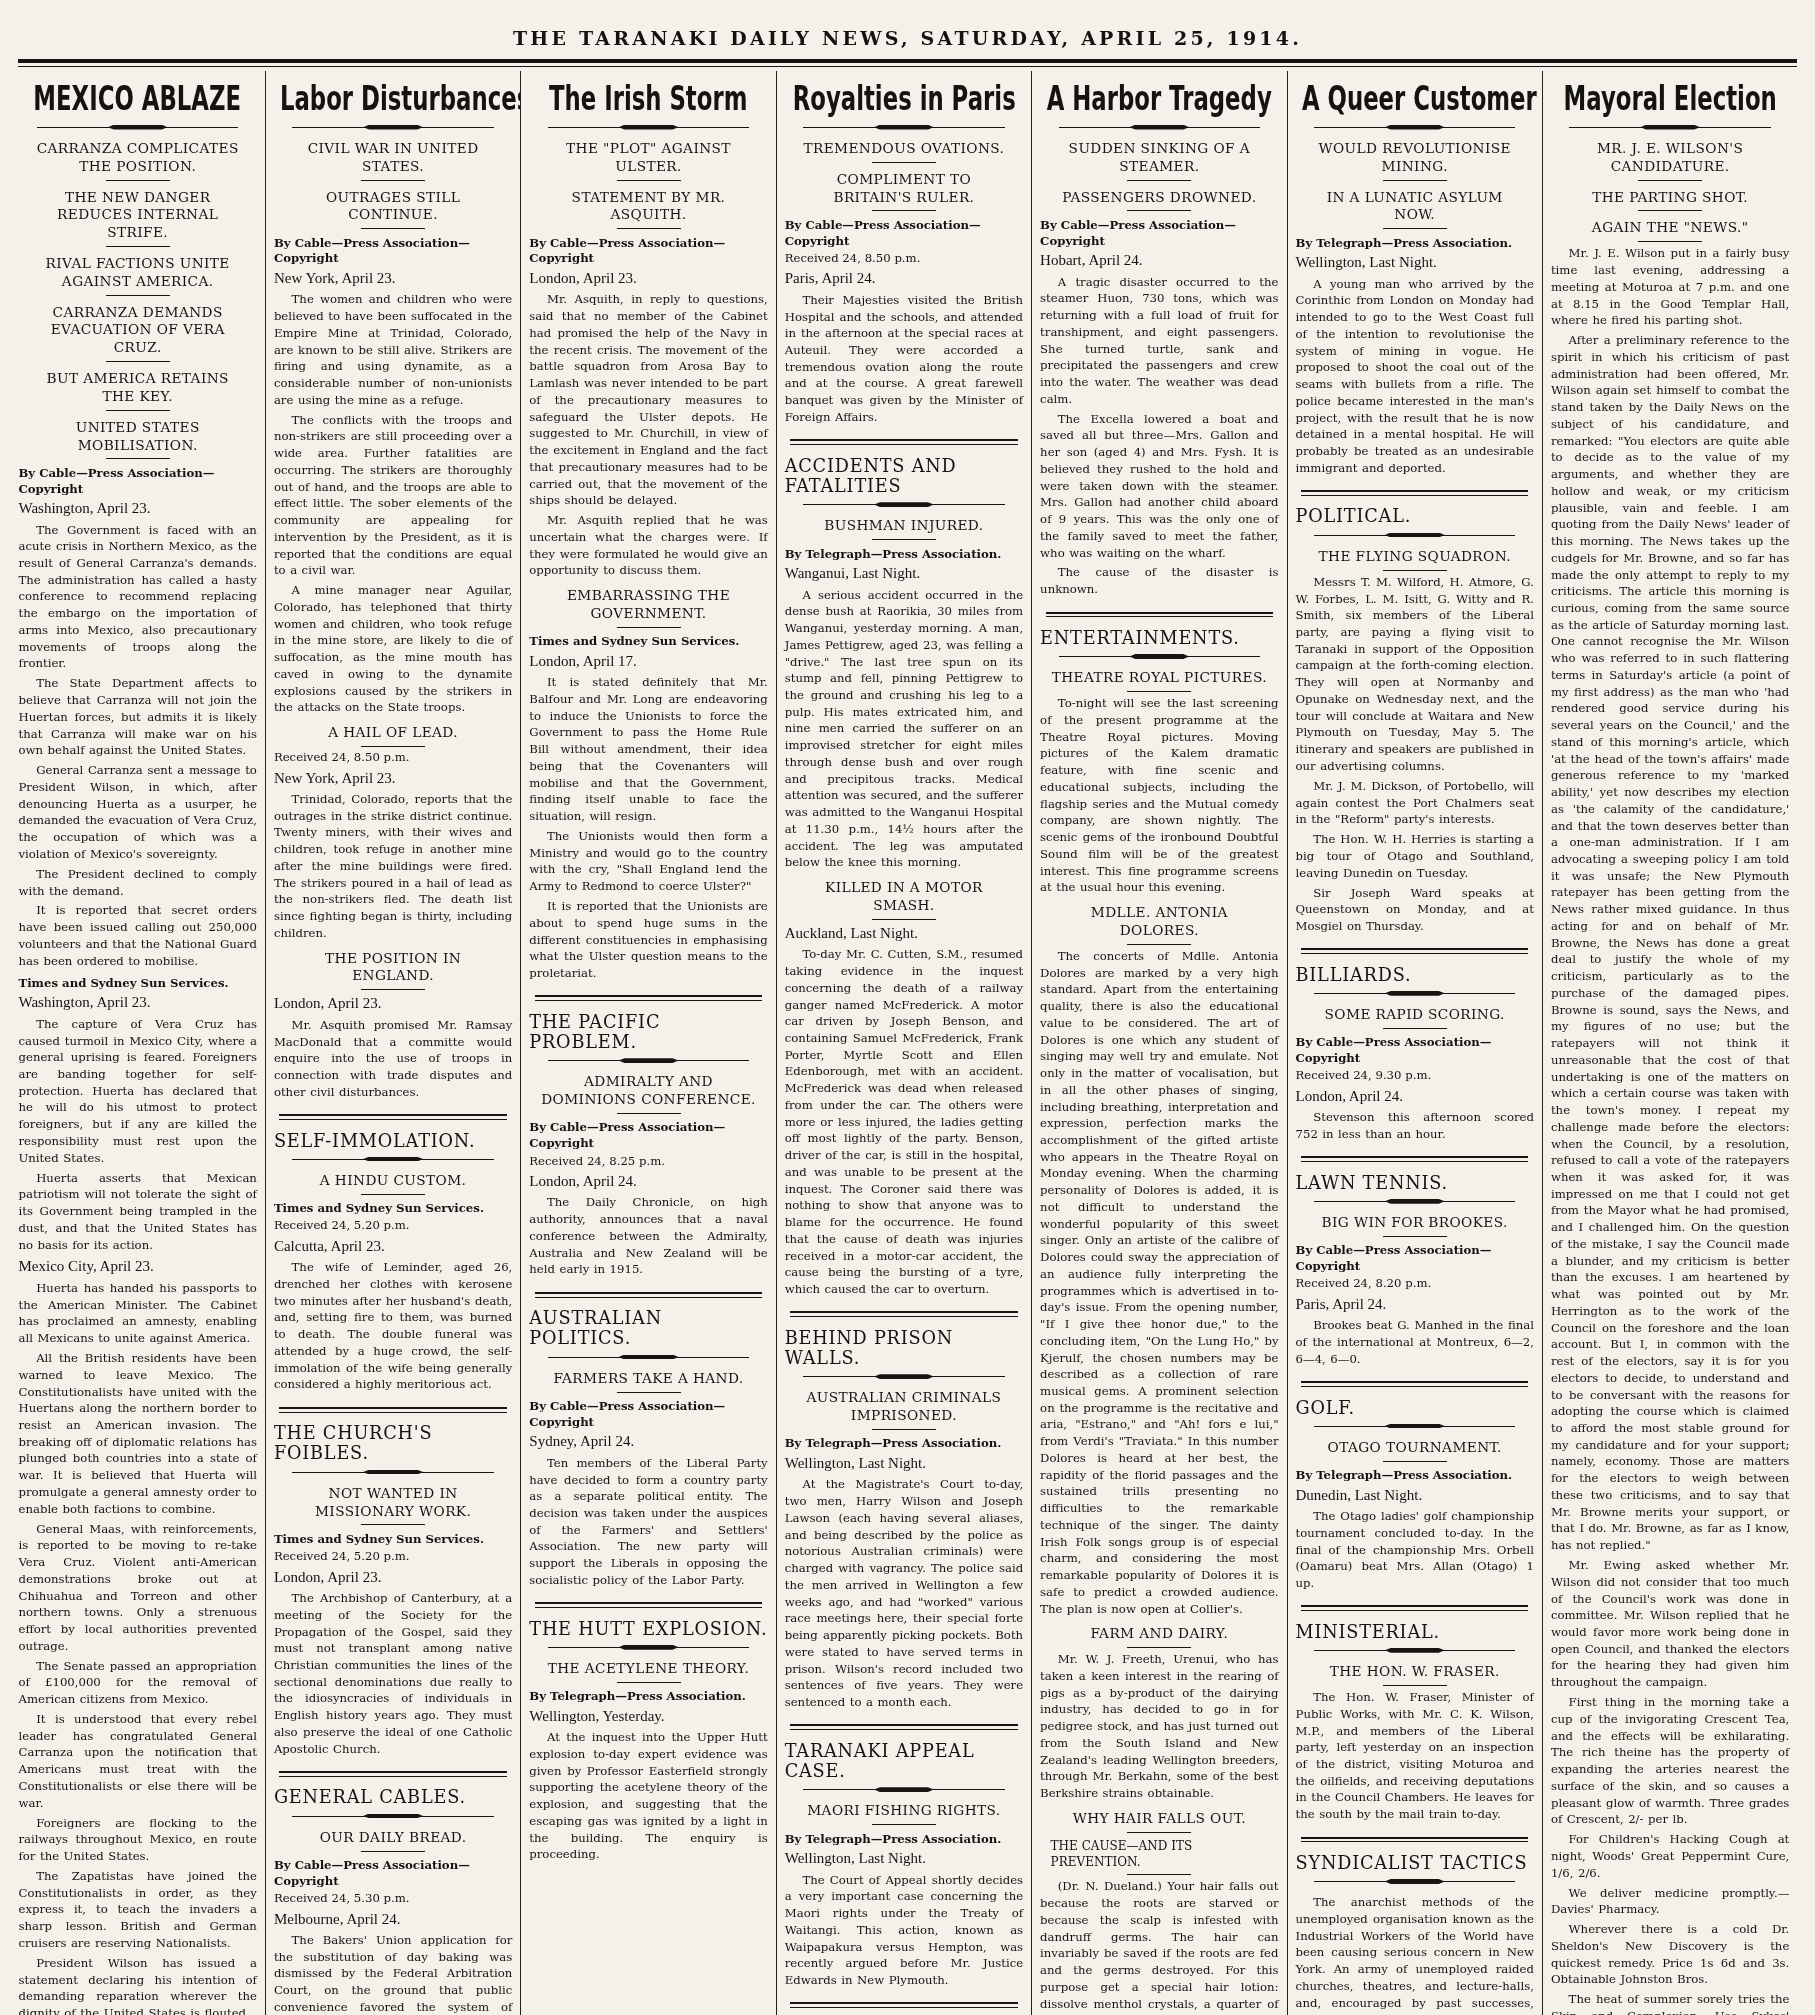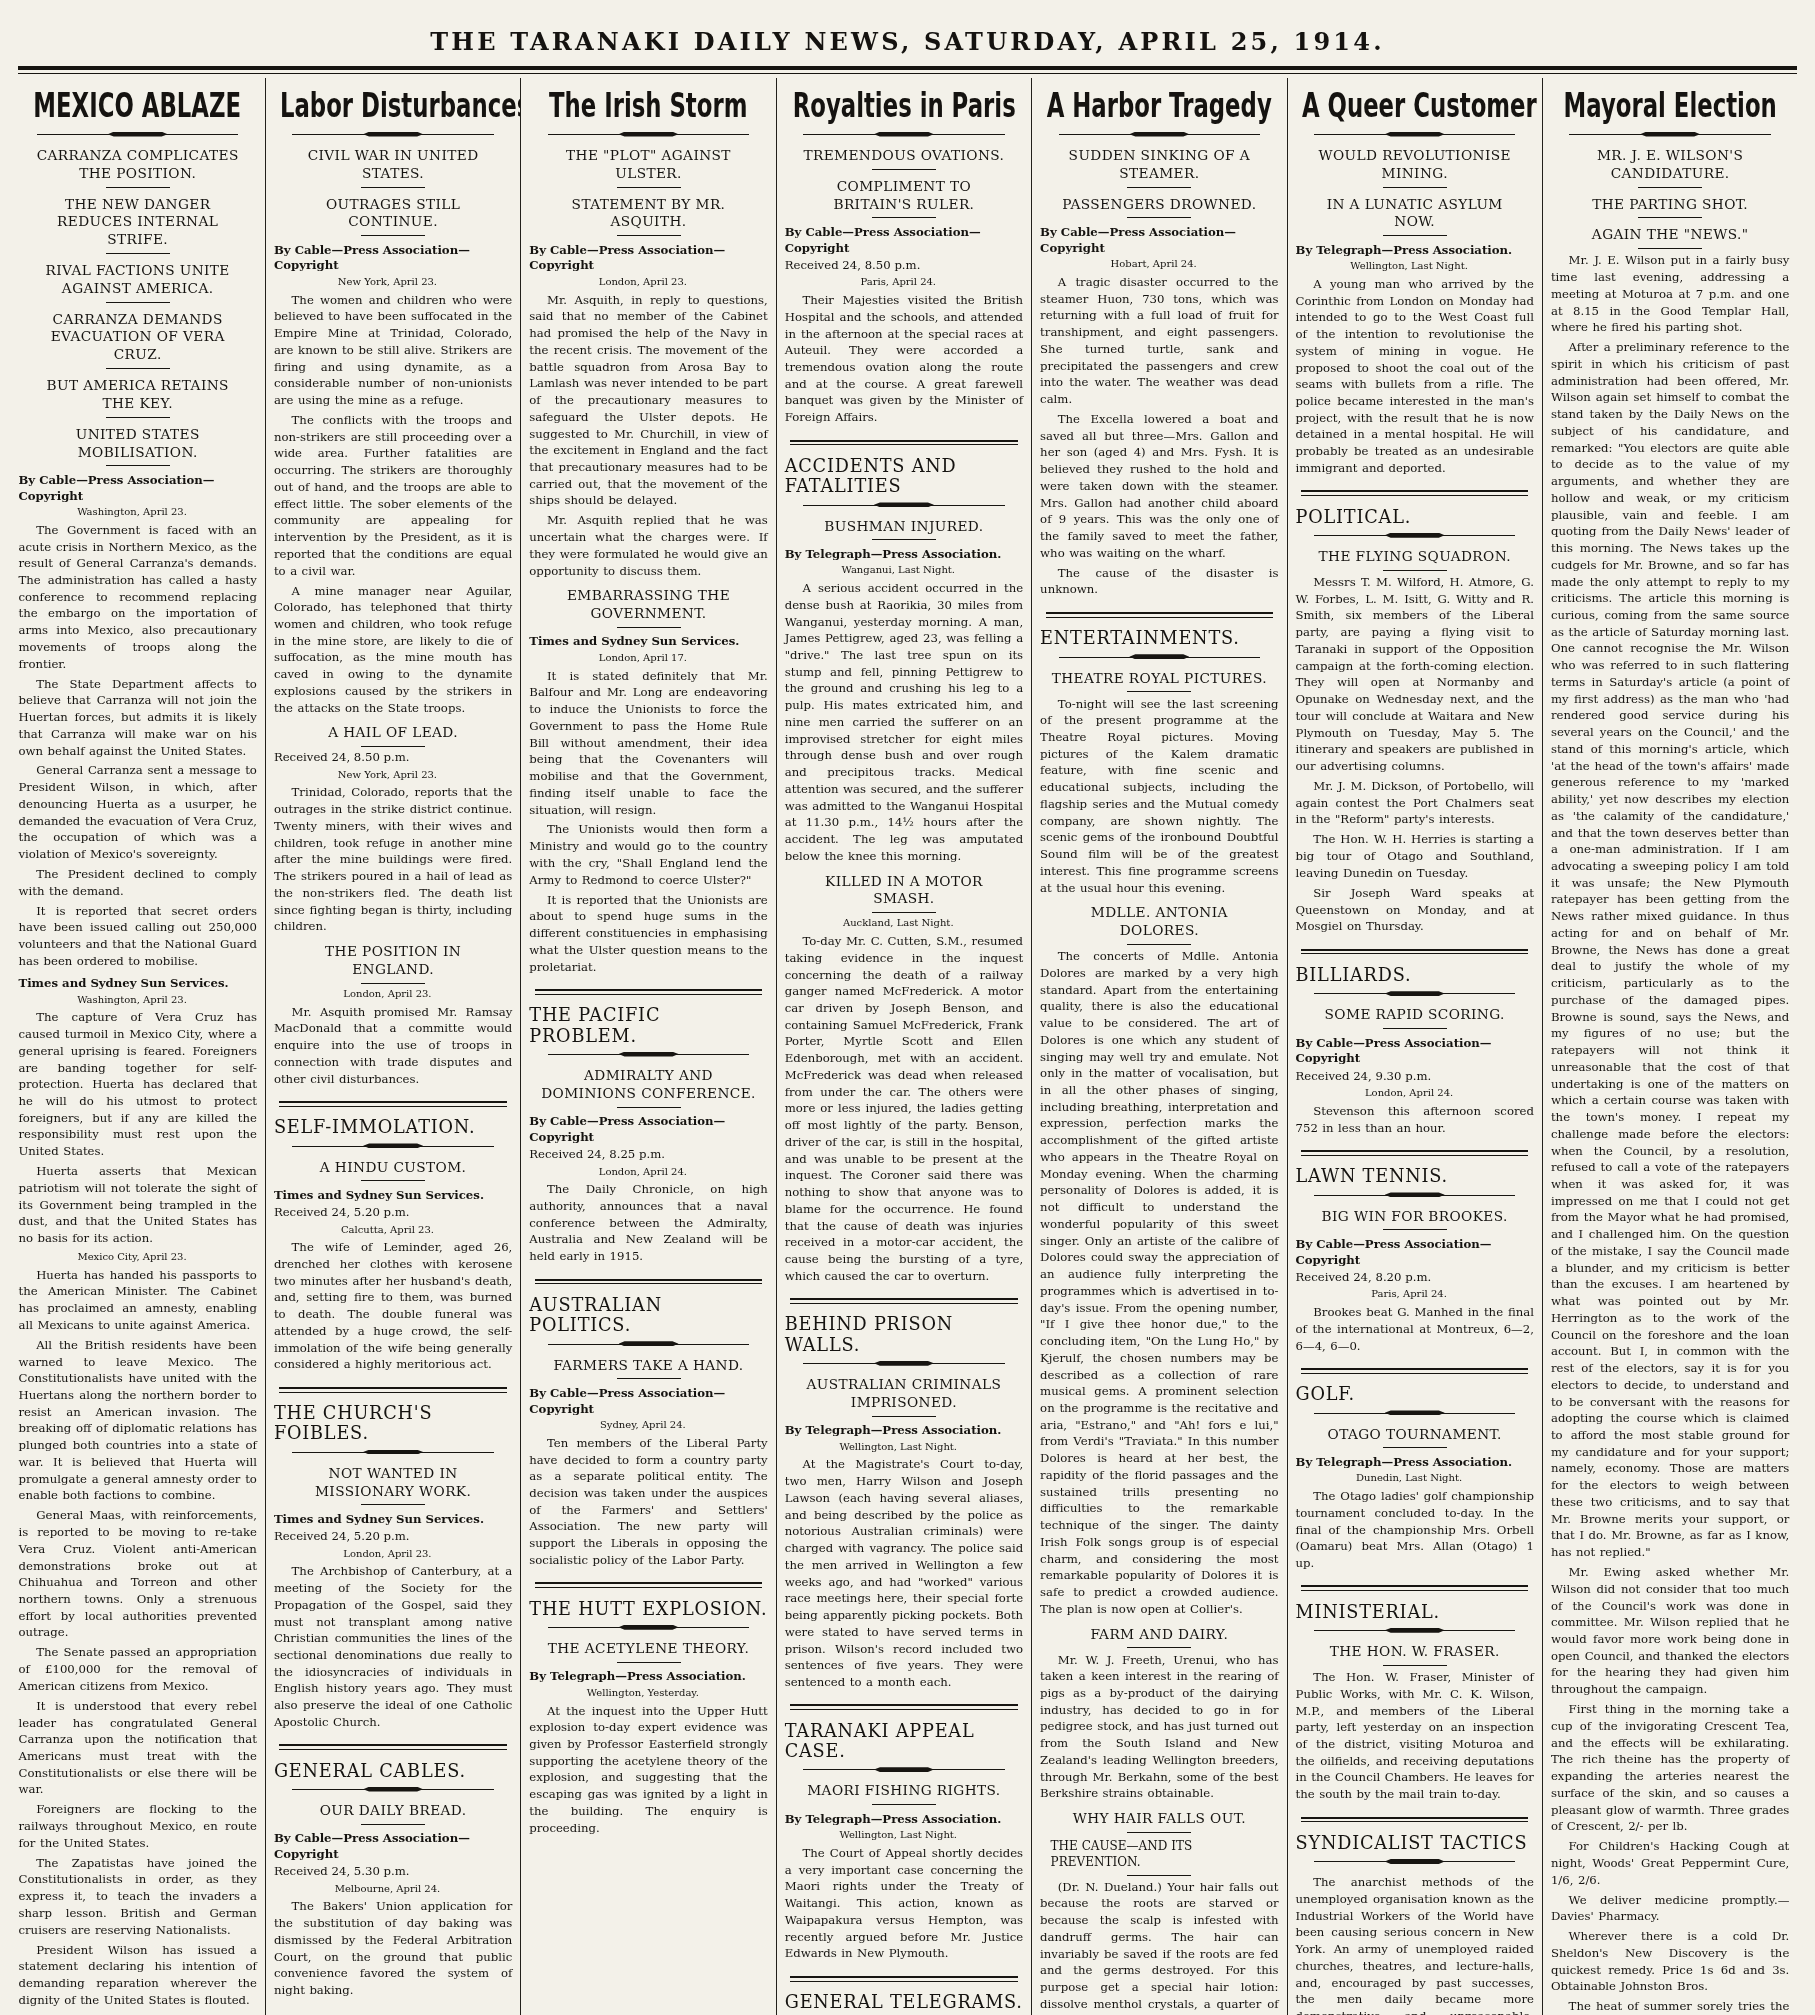--- a/index.html
+++ b/index.html
@@ -3,21 +3,21 @@
 <meta charset="utf-8">
 <style>
   html,body{margin:0;padding:0;}
   body{
     width:1815px;height:2780px;overflow:hidden;
     background:#f3f1e9;color:#151310;
     font-family:"DejaVu Serif", serif;
   }
   .page{padding:3.2px 17.7px 0 17.7px;}
   .masthead{
-    text-align:center;font-weight:bold;font-size:24px;letter-spacing:3.2px;
+    text-align:center;font-weight:bold;font-size:19px;letter-spacing:3.2px;
     padding:23.4px 0 10.5px 0;white-space:nowrap;
     font-family:"DejaVu Serif", serif;
   }
   .mast-rule-a{border-top:4.4px solid #171511;margin:0 0 2.8px 0;}
   .mast-rule-b{border-top:1.6px solid #171511;margin:0 0 4px 0;}
   #columns{display:flex;align-items:stretch;height:2648px;}
   .col{
     flex:1 1 0;min-width:0;padding:2.4px 8px 0 8px;
     border-left:1.2px solid #22201b;overflow:hidden;
   }
@@ -31,21 +31,21 @@
     font-weight:normal;font-size:17.7px;letter-spacing:0.8px;
     margin:10.5px 0 8px 0;line-height:1.15;
   }
   .b-h2{
     font-size:13.7px;text-align:center;margin:8px 11.3px 3.2px 11.3px;line-height:1.3;
     letter-spacing:0.4px;
   }
   .b-h3{font-size:12px;text-align:left;margin:6.4px 10.5px 2.4px 10.5px;line-height:1.3;}
   .b-src{font-size:11.7px;font-weight:bold;margin:6.4px 0 0 0;line-height:1.35;}
   .b-rcv{font-size:11.7px;text-align:left;margin:1.6px 0;line-height:1.35;}
-  .b-date{font-size:10px;text-align:center;padding-right:11.3px;margin:0.8px 0 3.2px 0;line-height:1.35;}
+  .b-date{font-size:15px;text-align:left;padding-right:11.3px;margin:0.8px 0 3.2px 0;line-height:1.35;font-family:Liberation Serif, serif;}
   .b-p{
     font-size:11.7px;line-height:1.43;text-align:justify;text-indent:17.7px;
     margin:0 0 3.2px 0;word-spacing:0.8px;
   }
   .rule-fancy{position:relative;border-top:1.6px solid #171511;margin:4.8px 18.5px 8px 18.5px;height:4px;}
   .rule-fancy:after{
     content:"";position:absolute;left:50%;top:-3.2px;width:60px;height:4.8px;background:#171511;
     transform:translateX(-50%);
     clip-path:polygon(0 50%,10% 0,90% 0,100% 50%,90% 100%,10% 100%);
   }

